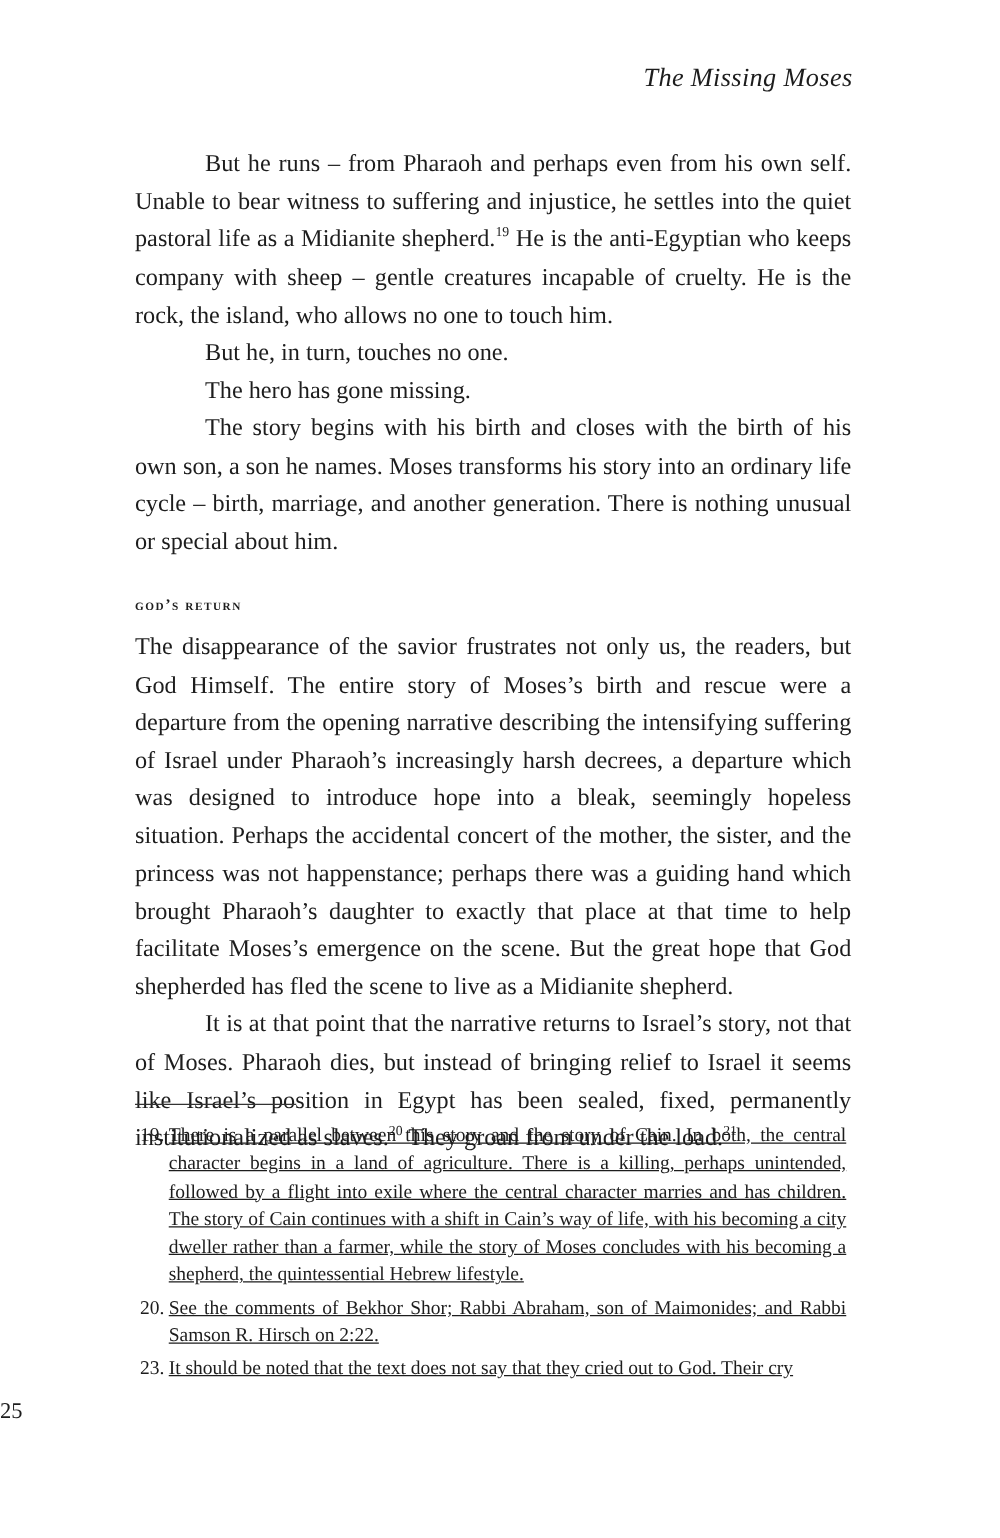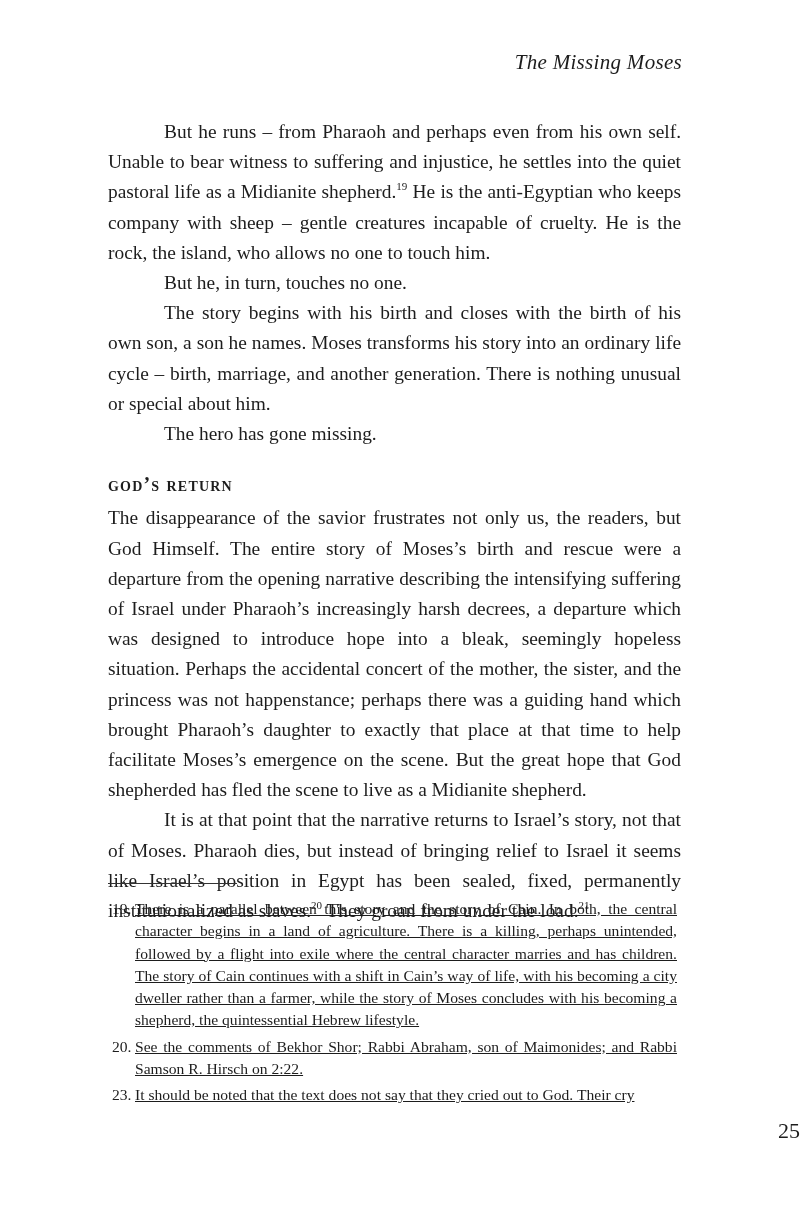--- a/index.html
+++ b/index.html
@@ -2,37 +2,37 @@
 <html><head>
 <meta charset="utf-8">
 <style>
   html, body { margin: 0; padding: 0; background: #ffffff; }
   body { width: 800px; height: 1230px; position: relative; overflow: hidden; color: #1d1d1d; font-family: "Liberation Serif", "DejaVu Serif", serif; }
   .running-head { position: absolute; top: 50px; right: 118px; font-style: italic; font-size: 21px; letter-spacing: 0.3px; }
   .body-text { position: absolute; left: 108px; width: 573px; top: 117px; font-size: 19.4px; line-height: 30.2px; text-align: justify; }
   .body-text p { margin: 0; }
   .indent { text-indent: 56px; }
   sup { font-size: 11px; line-height: 0; vertical-align: 8px; }
-  .heading { font-variant: small-caps; font-weight: bold; letter-spacing: 1.2px; font-size: 20px; margin: 20px 0 4px 0 !important; text-transform: lowercase; }
+  .heading { font-variant: small-caps; font-weight: bold; letter-spacing: 1.2px; font-size: 13px; margin: 20px 0 4px 0 !important; text-transform: lowercase; }
   .rule { position: absolute; left: 108px; top: 883px; width: 129px; border-top: 1px solid #333; }
   .notes { position: absolute; left: 108px; width: 573px; top: 894px; font-size: 15.6px; line-height: 22.3px; text-align: justify; }
   .note { position: relative; padding-left: 23px; margin: 4px; text-decoration: underline; }
   .note-num { position: absolute; left: 0; top: 0; }
-  .folio { position: absolute; top: 1118px; left: 0; width: 800px; text-align: right; font-size: 22px; }
+  .folio { position: absolute; top: 1118px; left: 0; width: 800px; text-align: left; font-size: 18px; }
 </style>
 </head>
 <body>
 
 <div class="running-head">The Missing Moses</div>
 
 <div class="body-text">
   <p class="indent"><span>But he runs – from Pharaoh and perhaps even from his own self. Unable to bear witness to suffering and injustice, he settles into the quiet pastoral life as a Midianite shepherd.</span><sup>19</sup><span> He is the anti-Egyptian who keeps company with sheep – gentle creatures incapable of cruelty. He is the rock, the island, who allows no one to touch him.</span></p>
   <p class="indent">But he, in turn, touches no one.</p>
+  <p class="indent">The hero has gone missing.</p>
   <p class="indent">The story begins with his birth and closes with the birth of his own son, a son he names. Moses transforms his story into an ordinary life cycle – birth, marriage, and another generation. There is nothing unusual or special about him.</p>
-  <p class="indent">The hero has gone missing.</p>
   <p class="heading">God’s Return</p>
   <p>The disappearance of the savior frustrates not only us, the readers, but God Himself. The entire story of Moses’s birth and rescue were a departure from the opening narrative describing the intensifying suffering of Israel under Pharaoh’s increasingly harsh decrees, a departure which was designed to introduce hope into a bleak, seemingly hopeless situation. Perhaps the accidental concert of the mother, the sister, and the princess was not happenstance; perhaps there was a guiding hand which brought Pharaoh’s daughter to exactly that place at that time to help facilitate Moses’s emergence on the scene. But the great hope that God shepherded has fled the scene to live as a Midianite shepherd.</p>
   <p class="indent"><span>It is at that point that the narrative returns to Israel’s story, not that of Moses. Pharaoh dies, but instead of bringing relief to Israel it seems like Israel’s position in Egypt has been sealed, fixed, permanently institutionalized as slaves.</span><sup>20</sup><span> They groan from under the load.</span><sup>21</sup></p>
 </div>
 
 <div class="rule"></div>
 
 <div class="notes">
   <p class="note"><span class="note-num">19.</span><span>There is a parallel between this story and the story of Cain. In both, the central character begins in a land of agriculture. There is a killing, perhaps unintended, followed by a flight into exile where the central character marries and has children. The story of Cain continues with a shift in Cain’s way of life, with his becoming a city dweller rather than a farmer, while the story of Moses concludes with his becoming a shepherd, the quintessential Hebrew lifestyle.</span></p>
   <p class="note"><span class="note-num">20.</span><span>See the comments of Bekhor Shor; Rabbi Abraham, son of Maimonides; and Rabbi Samson R. Hirsch on 2:22.</span></p>

